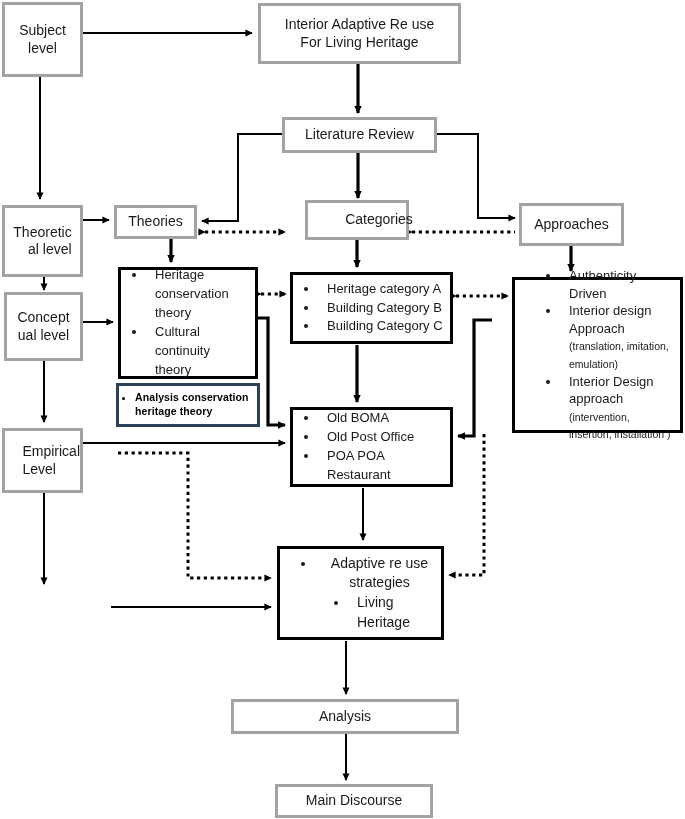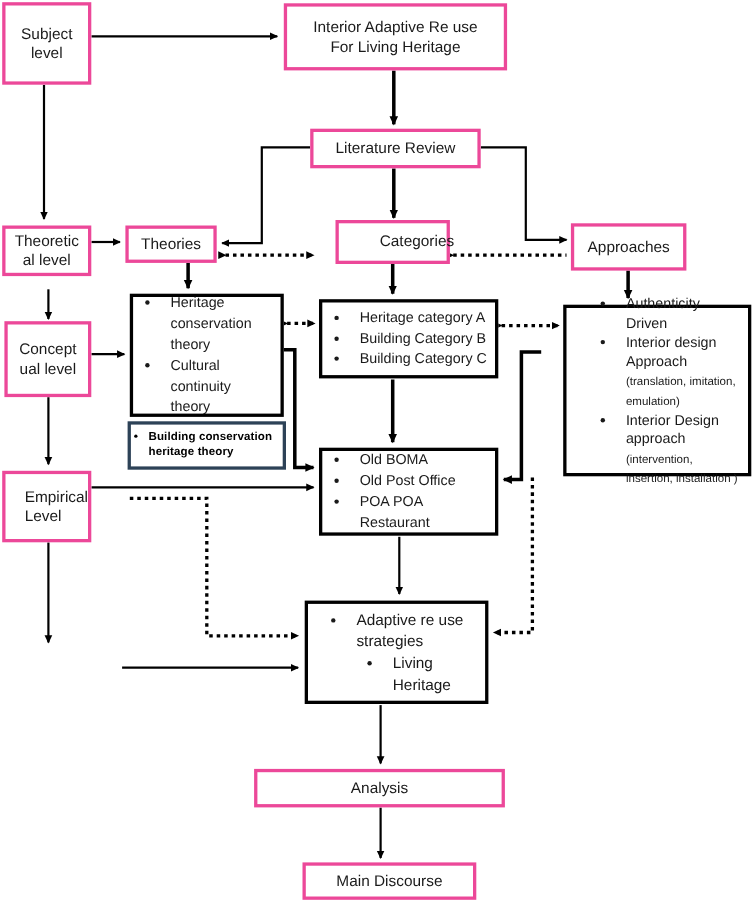--- a/index.html
+++ b/index.html
@@ -1,18 +1,18 @@
 <!DOCTYPE html>
 <html><head>
 <meta charset="utf-8">
 <style>
   html,body{margin:0;padding:0;background:#ffffff;}
   body{font-family:"Liberation Sans",sans-serif;}
   #stage{position:relative;width:685px;height:819px;background:#fff;overflow:hidden;}
-  .node{position:absolute;box-sizing:border-box;background:#fff;border:3px solid #ec4899;
+  .node{position:absolute;box-sizing:border-box;background:#fff;border:3px solid #a3a3a3;
         display:flex;align-items:center;justify-content:center;text-align:center;
         font-size:14px;color:#1a1a1a;line-height:1.25;}
   .listbox{position:absolute;box-sizing:border-box;background:#fff;border:3px solid #000;
            display:flex;flex-direction:column;justify-content:center;}
   .listbox ul{margin:0;padding:0 6px 0 26px;list-style:disc;}
   .listbox li{font-size:13px;color:#1a1a1a;line-height:1.45;margin:0;padding-left:8px;}
   .listbox li.tight{line-height:1.35;}
   .small-note{font-size:10.5px;}
   .infused{position:absolute;box-sizing:border-box;background:#fff;border:3px solid #2d4257;
            display:flex;flex-direction:column;justify-content:center;}
@@ -106,21 +106,21 @@
     <div>
       <span>Interior Adaptive Re use</span><br>
       <span>For Living Heritage</span>
     </div>
   </div>
 
   <div class="node" style="left:282px;top:117px;width:155px;height:36px;">
     <span>Literature Review</span>
   </div>
 
-  <div class="node" style="left:2px;top:205px;width:81px;height:46px;">
+  <div class="node" style="left:2px;top:205px;width:81px;height:72px;text-align:right;">
     <div>
       <span>Theoretic</span><br>
       <span>al level</span>
     </div>
   </div>
 
   <div class="node" style="left:114px;top:205px;width:83px;height:34px;">
     <span>Theories</span>
   </div>
 
@@ -157,21 +157,21 @@
 
   <div class="listbox" style="left:118px;top:267px;width:140px;height:112px;">
     <ul>
       <li>Heritage conservation theory</li>
       <li>Cultural continuity theory</li>
     </ul>
   </div>
 
   <div class="infused" style="left:116px;top:383px;width:144px;height:44px;">
     <ul>
-      <li>Building  conservation heritage theory</li>
+      <li>Analysis  conservation heritage theory</li>
     </ul>
   </div>
 
   <div class="listbox" style="left:290px;top:272px;width:163px;height:72px;">
     <ul>
       <li>Heritage category A</li>
       <li>Building Category B</li>
       <li>Building Category C</li>
     </ul>
   </div>
@@ -193,18 +193,18 @@
   <div class="listbox" style="left:290px;top:407px;width:163px;height:80px;">
     <ul>
       <li>Old BOMA</li>
       <li>Old Post Office</li>
       <li>POA POA Restaurant</li>
     </ul>
   </div>
 
   <div class="listbox" style="left:277px;top:546px;width:167px;height:94px;">
     <ul style="padding-left:36px;">
-      <li style="font-size:14px;line-height:1.4;">Adaptive re use strategies</li>
+      <li style="font-size:14px;line-height:1.4;text-align:center;">Adaptive re use strategies</li>
       <li style="font-size:14px;line-height:1.4;margin-left:33px;">Living Heritage</li>
     </ul>
   </div>
 
 </div>
 
 </body></html>

